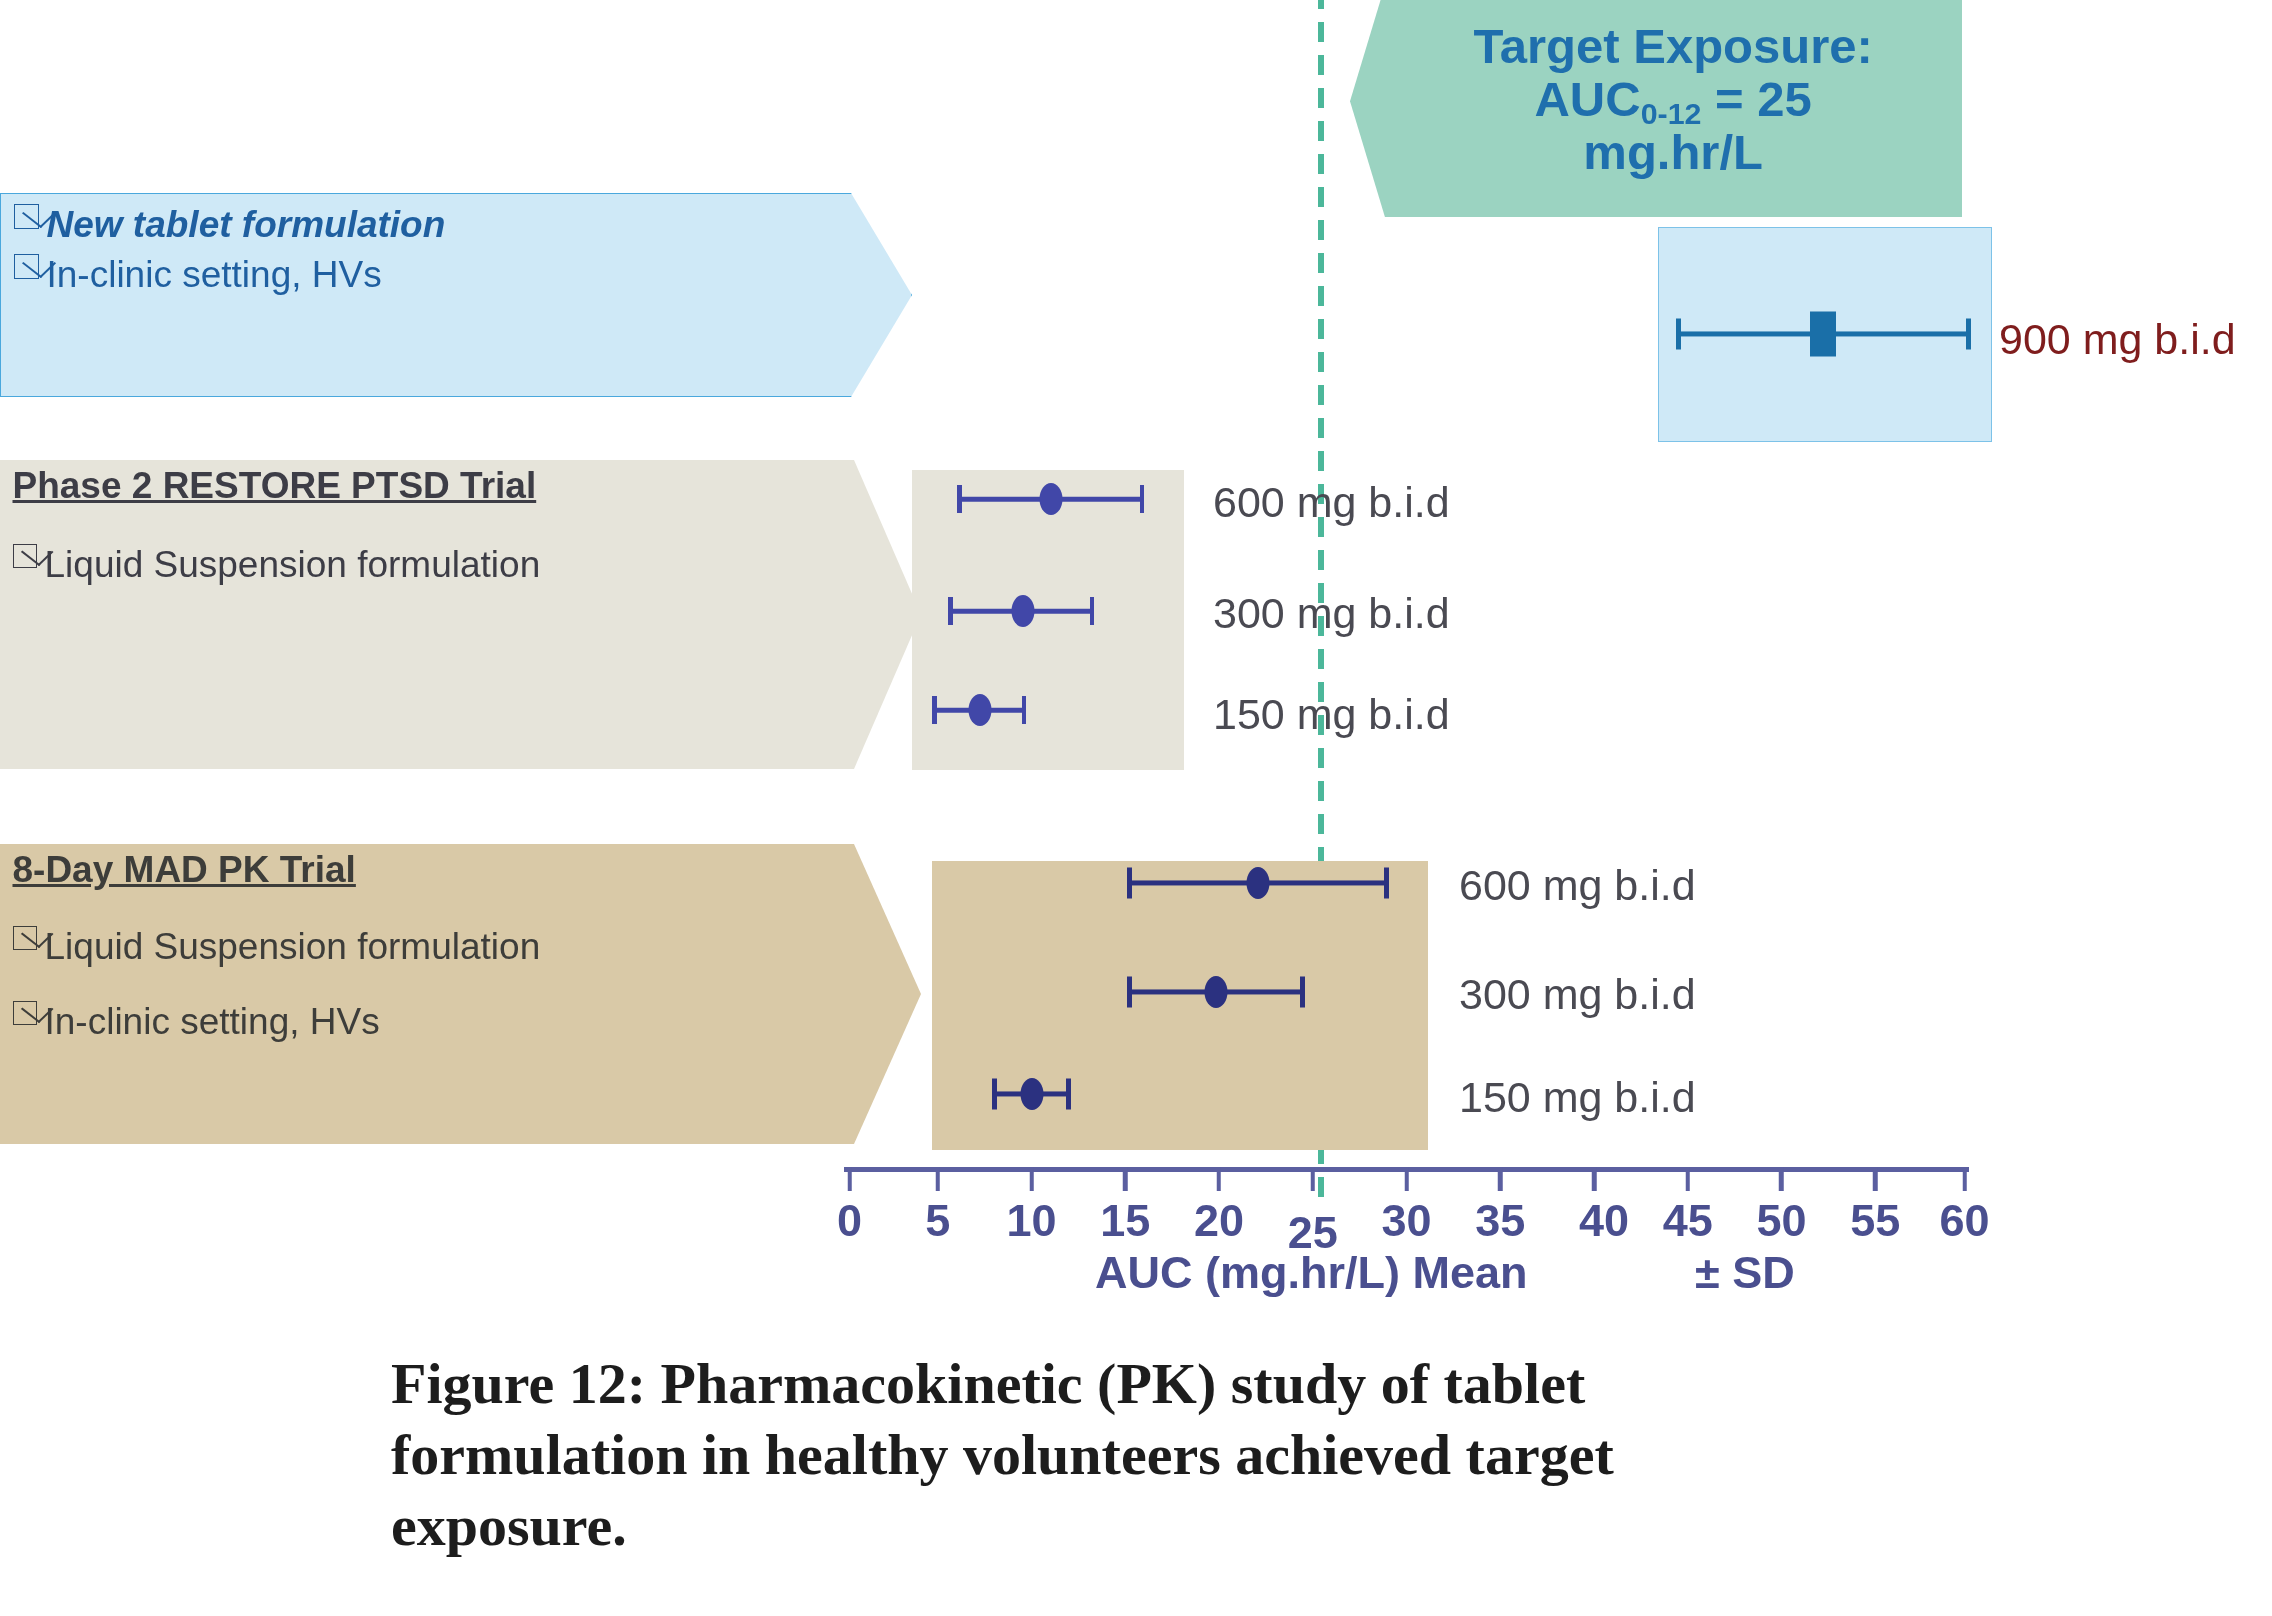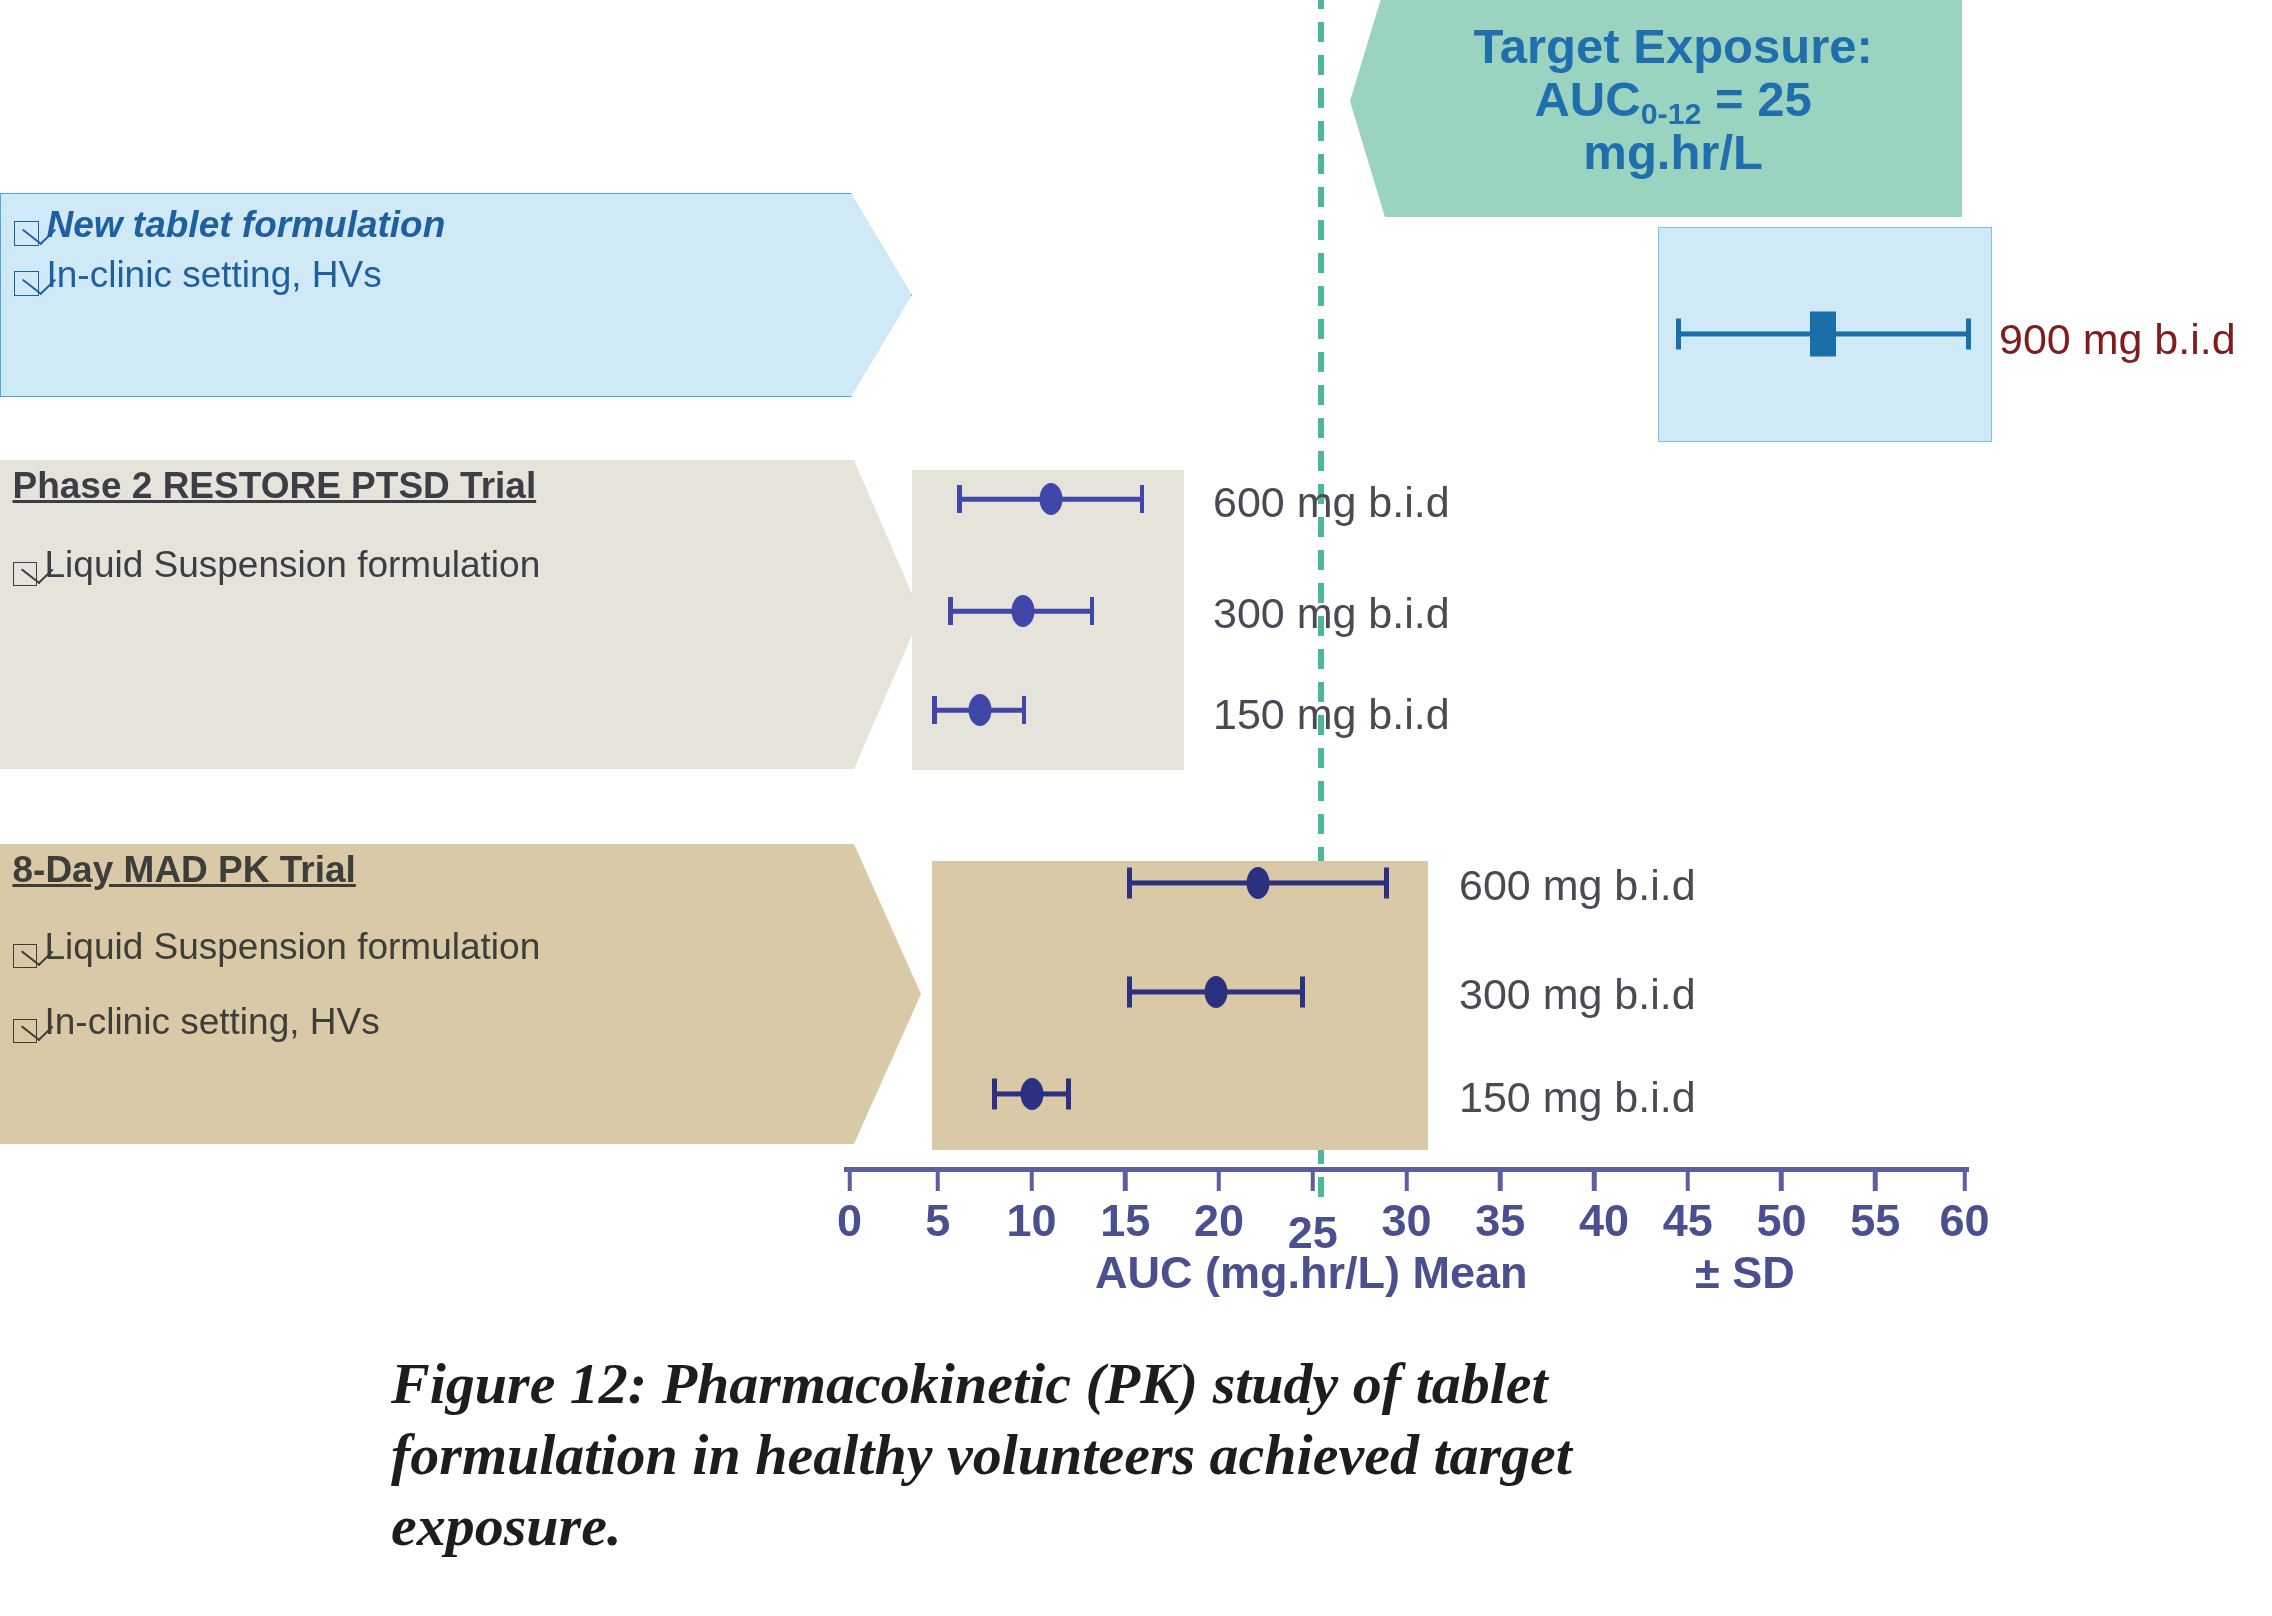--- a/index.html
+++ b/index.html
@@ -41,21 +41,21 @@
     position:absolute;
     padding: 4.5px 0 4.5px 12.5px;
   }
   .banner .title {
     font-weight:bold;
     text-decoration: underline;
     white-space:nowrap;
   }
   .banner .bullets { margin-top: 5.7px; }
   .banner .bullet {
-    display:flex; align-items:flex-end;
+    display:flex; align-items:flex-start;
     white-space:nowrap;
   }
   .cbox {
     display:inline-block;
     position:relative;
     border:1.4px solid currentColor;
     flex: 0 0 auto;
     margin-right: 8px;
   }
   .cbox::after {
@@ -133,21 +133,20 @@
   }
   .axis-title {
     position:absolute;
     color:#4a4f8f; font-weight:bold; white-space:nowrap;
   }
 
   
   .caption {
     position:absolute;
     font-family:"Liberation Serif", serif;
-    font-style:italic;
     font-weight:bold;
     color:#1d1d1d;
     line-height:1.22;
   }
 </style>
 </head>
 <body>
 
 <div id="stage">
 

